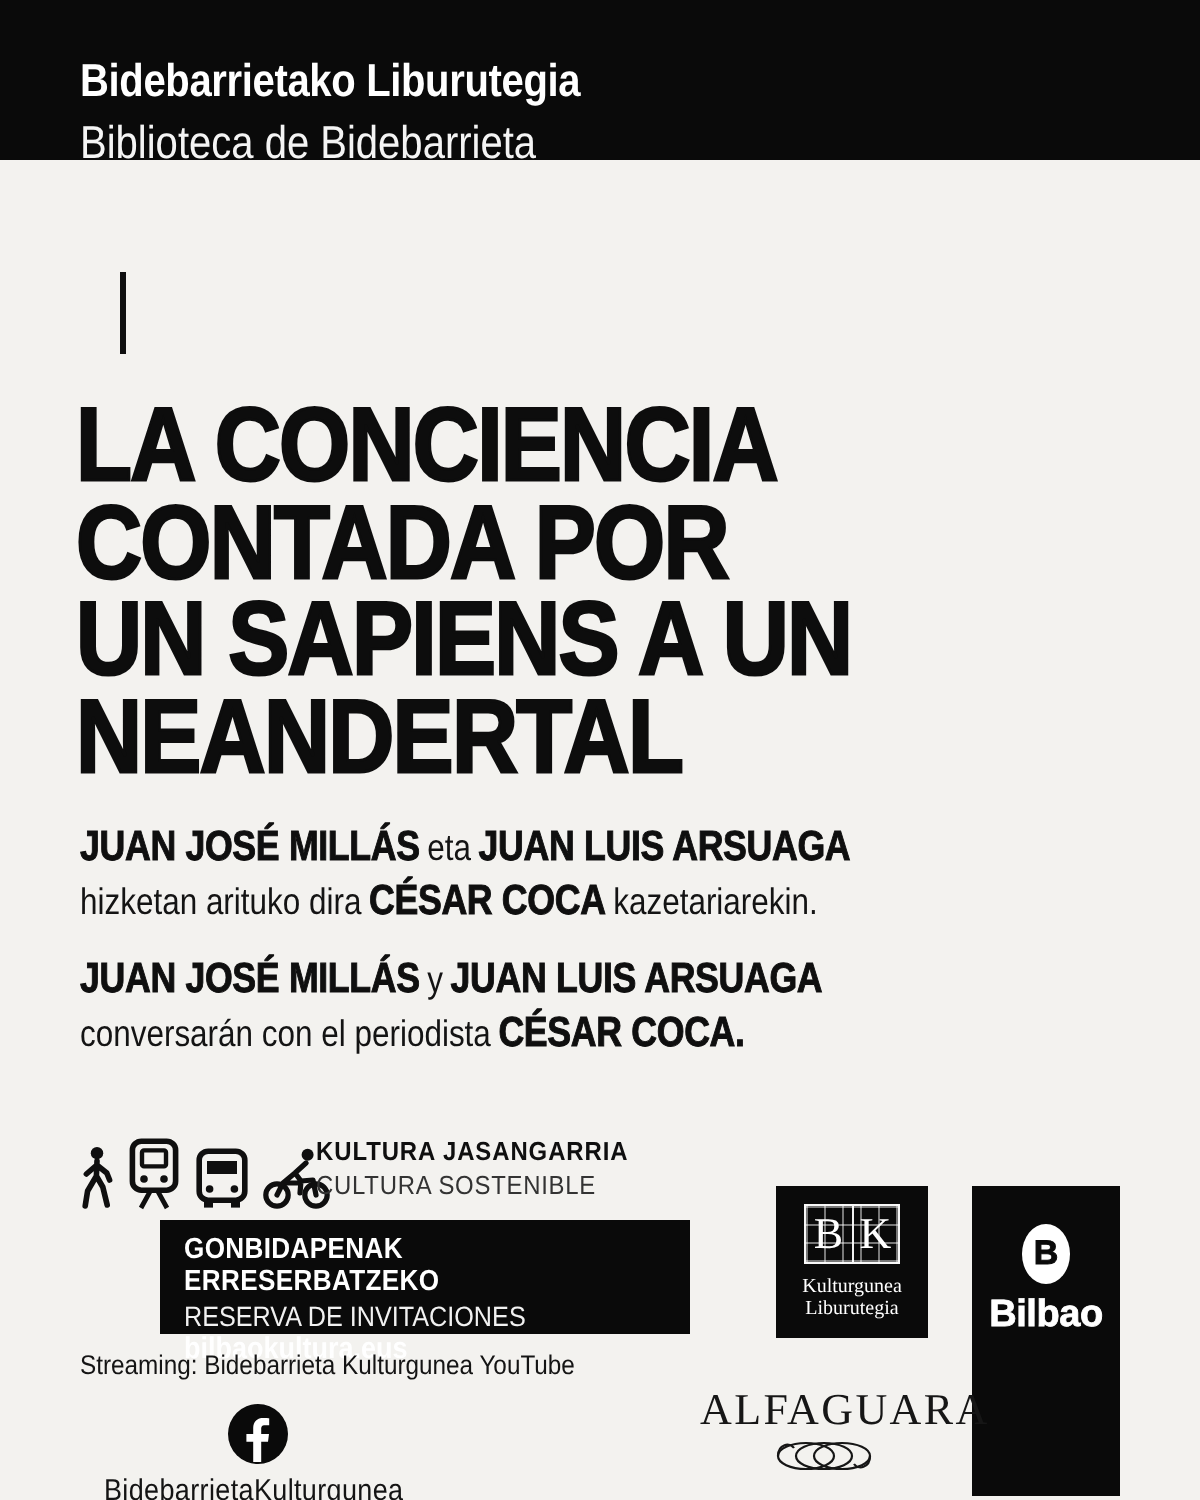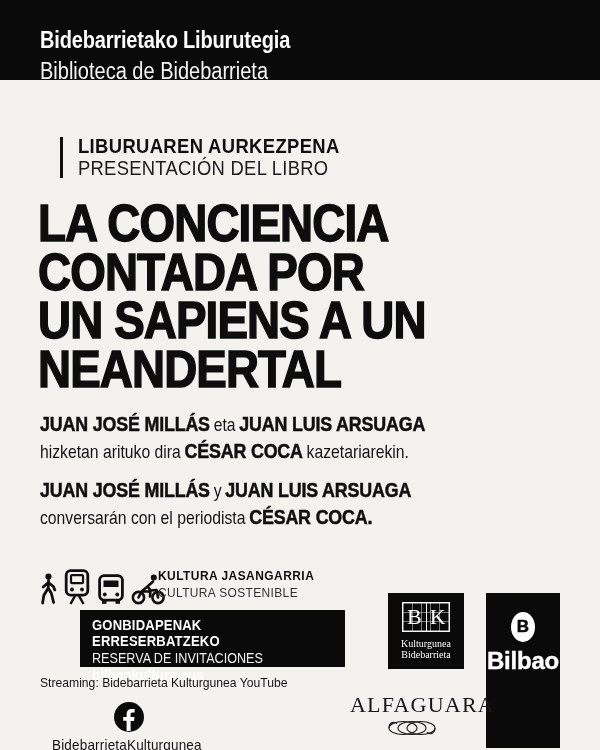--- a/index.html
+++ b/index.html
@@ -65,40 +65,36 @@
       repeating-linear-gradient(to bottom, rgba(255,255,255,.45) 0 .8px, transparent .8px 9px); }
   .bk-cell { flex:1; display:flex; align-items:center; justify-content:center; font-size:22px; line-height:1; }
   .bk-cell.first { border-right:1.2px solid rgba(255,255,255,.95); }
   .bk-name { font-size:10px; line-height:11.5px; margin-top:6px; text-align:center; }
 
   .bilbao-box { left:486px; top:593px; width:74px; height:155px; background:#0a0a0a;
     display:flex; flex-direction:column; align-items:center; }
   .bilbao-oval { margin-top:19px; width:24px; height:30px; background:#ffffff; border-radius:50%;
     display:flex; align-items:center; justify-content:center; }
   .bilbao-initial { font-size:17px; font-weight:800; color:#0a0a0a; -webkit-text-stroke:.5px #0a0a0a; }
-  .bilbao-name { margin-top:5px; font-size:24px; font-weight:800; color:#ffffff; letter-spacing:-.2px; -webkit-text-stroke:.4px #fff; }
+  .bilbao-name { margin-top:5px; font-size:19px; font-weight:800; color:#ffffff; letter-spacing:-.2px; -webkit-text-stroke:.4px #fff; }
 
   .alfaguara { left:350px; top:692px; width:124px; text-align:center; font-family:"Liberation Serif", serif; color:#161616; }
   .alfa-name { font-size:22px; letter-spacing:1.2px; }
   .alfa-ornament { margin-top:0px; }
 </style>
 </head>
 <body>
 
 <header class="abs header">
   <div class="header-eu">Bidebarrietako Liburutegia</div>
   <div class="header-es">Biblioteca de Bidebarrieta</div>
 </header>
 
 <div class="abs time-row">
   <span class="vbar"></span>
-  <div>
-    <div class="etype-eu">LIBURUAREN AURKEZPENA</div>
-    <div class="etype-es">PRESENTACIÓN DEL LIBRO</div>
-  </div>
 </div>
 
 <h1 class="abs book-title">
   <div>LA CONCIENCIA</div>
   <div>CONTADA POR</div>
   <div>UN SAPIENS A UN</div>
   <div>NEANDERTAL</div>
 </h1>
 
 <p class="abs speakers para-eu">
@@ -186,21 +182,21 @@
   </span>
 </div>
 
 <div class="abs bk-box">
   <div class="bk-frame">
     <span class="bk-cell first">B</span>
     <span class="bk-cell">K</span>
   </div>
   <div class="bk-name">
     <div>Kulturgunea</div>
-    <div>Bidebarrieta</div>
+    <div>Liburutegia</div>
   </div>
 </div>
 
 <div class="abs bilbao-box">
   <div class="bilbao-oval">
     <span class="bilbao-initial">B</span>
   </div>
   <div class="bilbao-name">Bilbao</div>
 </div>
 

